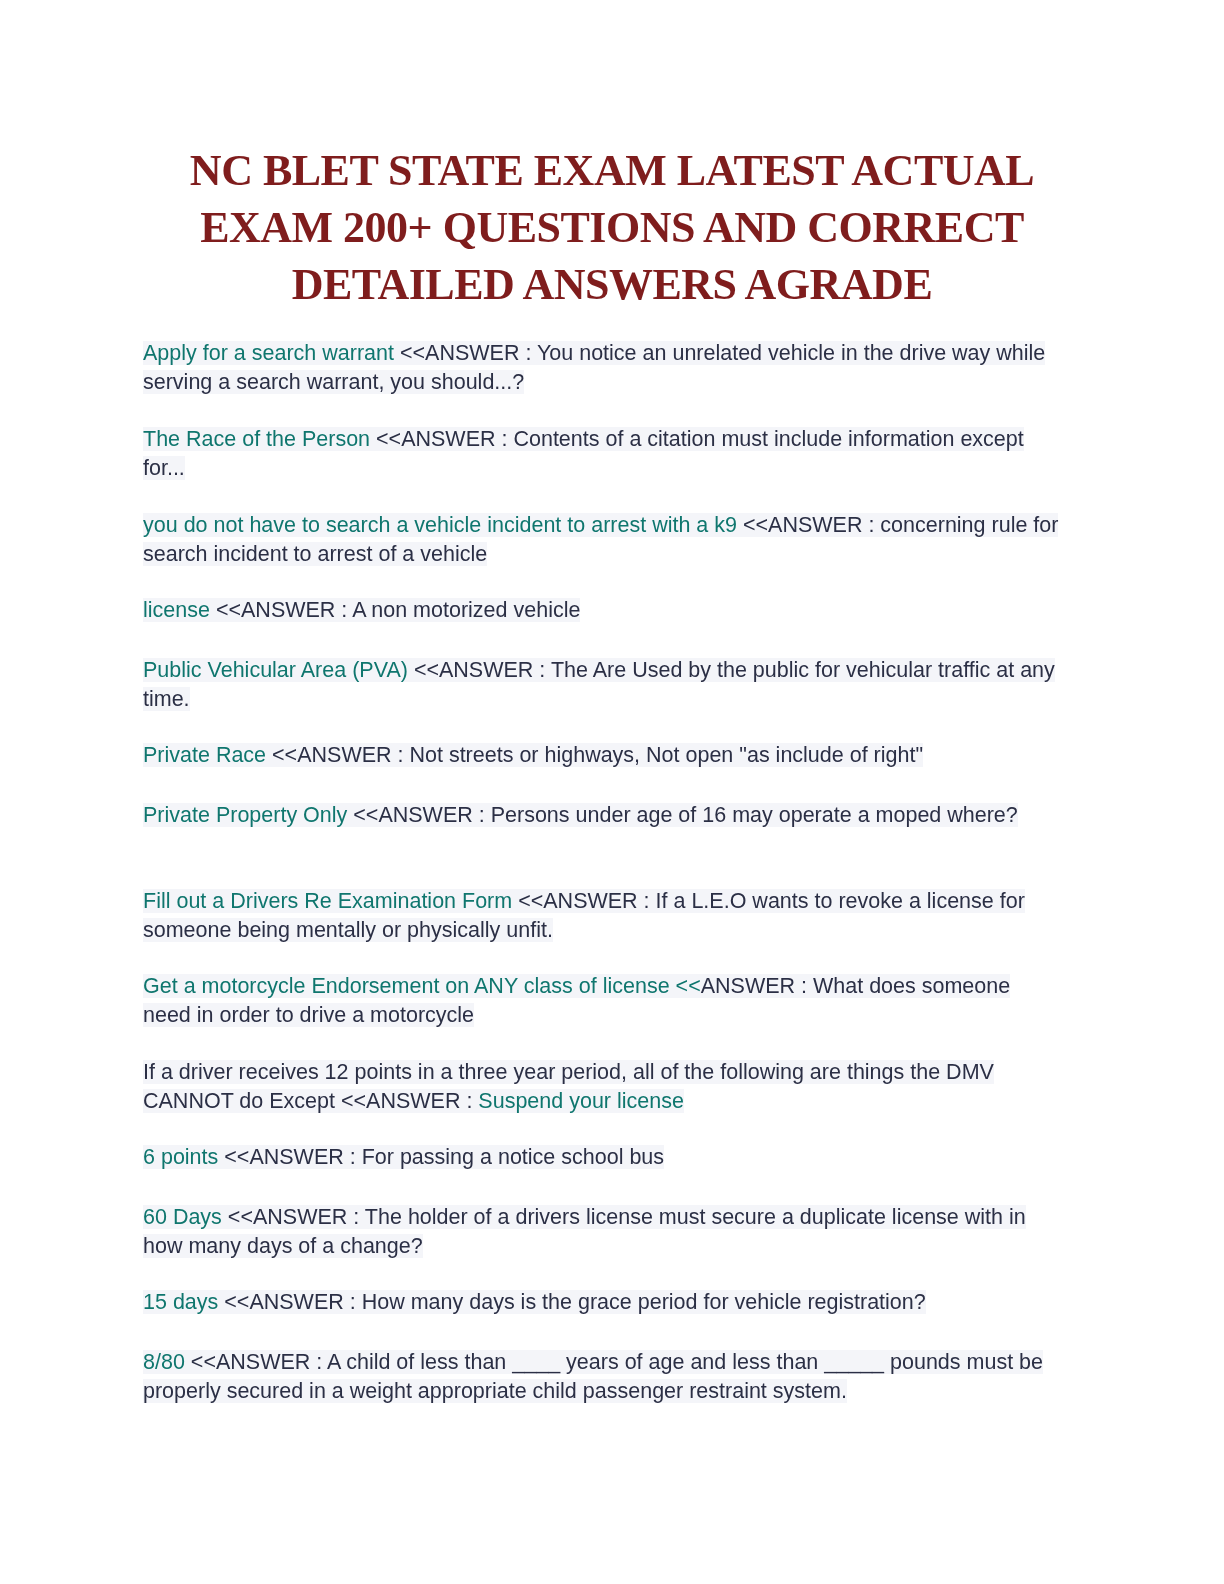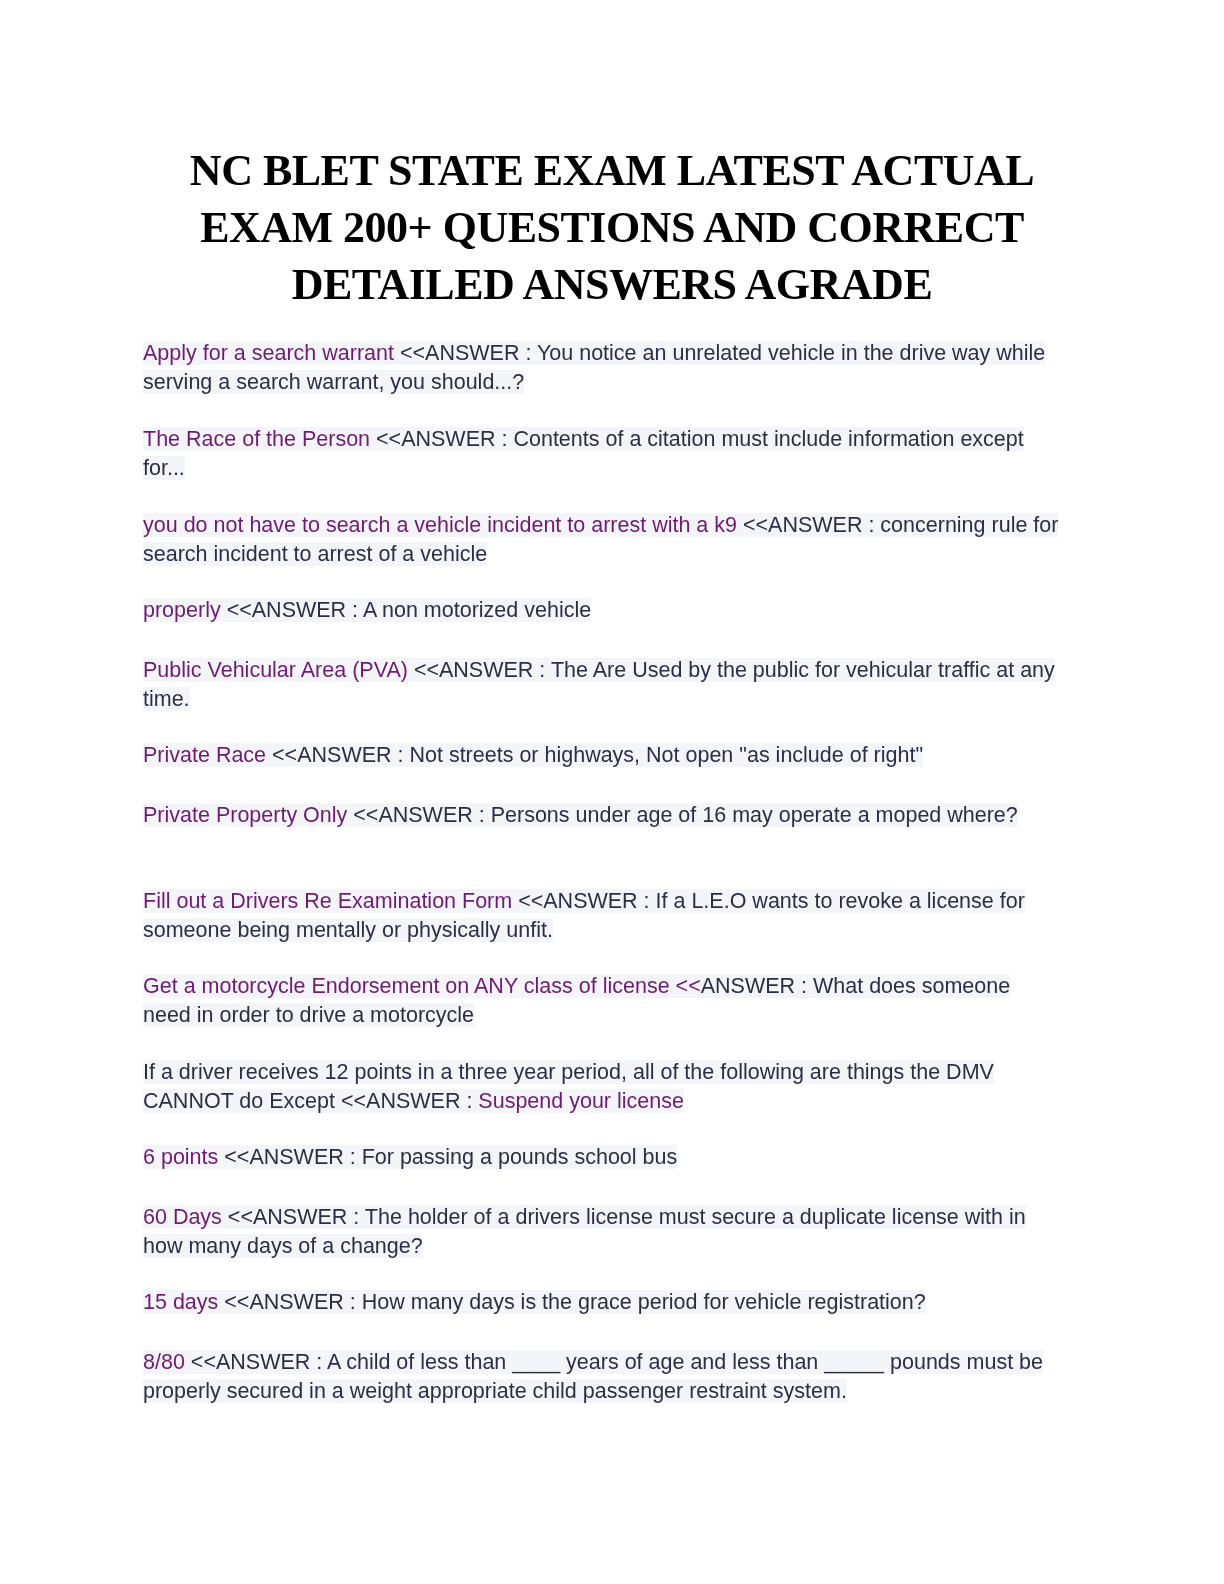--- a/index.html
+++ b/index.html
@@ -2,40 +2,40 @@
 <html><head>
 <meta charset="utf-8">
 <style>
   html, body { margin: 0; padding: 0; background: #ffffff; }
   body { width: 1224px; height: 1584px; position: relative; overflow: hidden; }
   .title {
     position: absolute; left: 150px; top: 142px; width: 924px;
     text-align: center;
     font-family: "Liberation Serif", "DejaVu Serif", serif;
     font-weight: bold; font-size: 44px; line-height: 57px;
-    color: #000000; letter-spacing: -0.5px;
+    color: #7f1d1d; letter-spacing: -0.5px;
   }
   .entry { margin: 0; }
   .entry span.line-bg { background: #f4f5f9; box-decoration-break: clone; -webkit-box-decoration-break: clone; }
-  .blue { color: #701a75; }
+  .blue { color: #0f766e; }
 </style>
 </head>
 <body>
 
 <div class="title">NC BLET STATE EXAM LATEST ACTUAL EXAM 200+ QUESTIONS AND CORRECT DETAILED ANSWERS AGRADE</div>
 
 <div>
 
 <p class="entry" style="position: absolute; left: 143px; top: 339px; width: 920px; font-family: &quot;Liberation Sans&quot;, &quot;DejaVu Sans&quot;, sans-serif; font-size: 21.5px; line-height: 28.5px; color: rgb(43, 47, 69);"><span class="line-bg"><span class="blue">Apply for a search warrant</span><span> &lt;&lt;ANSWER : </span><span>You notice an unrelated vehicle in the drive way while serving a search warrant, you should...?</span></span></p>
     <p class="entry" style="position: absolute; left: 143px; top: 425px; width: 920px; font-family: &quot;Liberation Sans&quot;, &quot;DejaVu Sans&quot;, sans-serif; font-size: 21.5px; line-height: 28.5px; color: rgb(43, 47, 69);"><span class="line-bg"><span class="blue">The Race of the Person</span><span> &lt;&lt;ANSWER : </span><span>Contents of a citation must include information except for...</span></span></p>
     <p class="entry" style="position: absolute; left: 143px; top: 511px; width: 920px; font-family: &quot;Liberation Sans&quot;, &quot;DejaVu Sans&quot;, sans-serif; font-size: 21.5px; line-height: 28.5px; color: rgb(43, 47, 69);"><span class="line-bg"><span class="blue">you do not have to search a vehicle incident to arrest with a k9</span><span> &lt;&lt;ANSWER : </span><span>concerning rule for search incident to arrest of a vehicle</span></span></p>
-    <p class="entry" style="position: absolute; left: 143px; top: 596px; width: 920px; font-family: &quot;Liberation Sans&quot;, &quot;DejaVu Sans&quot;, sans-serif; font-size: 21.5px; line-height: 28.5px; color: rgb(43, 47, 69);"><span class="line-bg"><span class="blue">properly</span><span> &lt;&lt;ANSWER : </span><span>A non motorized vehicle</span></span></p>
+    <p class="entry" style="position: absolute; left: 143px; top: 596px; width: 920px; font-family: &quot;Liberation Sans&quot;, &quot;DejaVu Sans&quot;, sans-serif; font-size: 21.5px; line-height: 28.5px; color: rgb(43, 47, 69);"><span class="line-bg"><span class="blue">license</span><span> &lt;&lt;ANSWER : </span><span>A non motorized vehicle</span></span></p>
     <p class="entry" style="position: absolute; left: 143px; top: 656px; width: 920px; font-family: &quot;Liberation Sans&quot;, &quot;DejaVu Sans&quot;, sans-serif; font-size: 21.5px; line-height: 28.5px; color: rgb(43, 47, 69);"><span class="line-bg"><span class="blue">Public Vehicular Area (PVA)</span><span> &lt;&lt;ANSWER : </span><span>The Are Used by the public for vehicular traffic at any time.</span></span></p>
     <p class="entry" style="position: absolute; left: 143px; top: 741px; width: 920px; font-family: &quot;Liberation Sans&quot;, &quot;DejaVu Sans&quot;, sans-serif; font-size: 21.5px; line-height: 28.5px; color: rgb(43, 47, 69);"><span class="line-bg"><span class="blue">Private Race</span><span> &lt;&lt;ANSWER : </span><span>Not streets or highways, Not open "as include of right"</span></span></p>
     <p class="entry" style="position: absolute; left: 143px; top: 801px; width: 920px; font-family: &quot;Liberation Sans&quot;, &quot;DejaVu Sans&quot;, sans-serif; font-size: 21.5px; line-height: 28.5px; color: rgb(43, 47, 69);"><span class="line-bg"><span class="blue">Private Property Only</span><span> &lt;&lt;ANSWER : </span><span>Persons under age of 16 may operate a moped where?</span></span></p>
     <p class="entry" style="position: absolute; left: 143px; top: 887px; width: 920px; font-family: &quot;Liberation Sans&quot;, &quot;DejaVu Sans&quot;, sans-serif; font-size: 21.5px; line-height: 28.5px; color: rgb(43, 47, 69);"><span class="line-bg"><span class="blue">Fill out a Drivers Re Examination Form</span><span> &lt;&lt;ANSWER : </span><span>If a L.E.O wants to revoke a license for someone being mentally or physically unfit.</span></span></p>
     <p class="entry" style="position: absolute; left: 143px; top: 972px; width: 920px; font-family: &quot;Liberation Sans&quot;, &quot;DejaVu Sans&quot;, sans-serif; font-size: 21.5px; line-height: 28.5px; color: rgb(43, 47, 69);"><span class="line-bg"><span class="blue">Get a motorcycle Endorsement on ANY class of license &lt;&lt;</span><span>ANSWER : </span><span>What does someone need in order to drive a motorcycle</span></span></p>
     <p class="entry" style="position: absolute; left: 143px; top: 1058px; width: 920px; font-family: &quot;Liberation Sans&quot;, &quot;DejaVu Sans&quot;, sans-serif; font-size: 21.5px; line-height: 28.5px; color: rgb(43, 47, 69);"><span class="line-bg"><span>If a driver receives 12 points in a three year period, all of the following are things the DMV CANNOT do Except &lt;&lt;ANSWER : </span><span class="blue">Suspend your license</span></span></p>
-    <p class="entry" style="position: absolute; left: 143px; top: 1143px; width: 920px; font-family: &quot;Liberation Sans&quot;, &quot;DejaVu Sans&quot;, sans-serif; font-size: 21.5px; line-height: 28.5px; color: rgb(43, 47, 69);"><span class="line-bg"><span class="blue">6 points</span><span> &lt;&lt;ANSWER : </span><span>For passing a pounds school bus</span></span></p>
+    <p class="entry" style="position: absolute; left: 143px; top: 1143px; width: 920px; font-family: &quot;Liberation Sans&quot;, &quot;DejaVu Sans&quot;, sans-serif; font-size: 21.5px; line-height: 28.5px; color: rgb(43, 47, 69);"><span class="line-bg"><span class="blue">6 points</span><span> &lt;&lt;ANSWER : </span><span>For passing a notice school bus</span></span></p>
     <p class="entry" style="position: absolute; left: 143px; top: 1203px; width: 920px; font-family: &quot;Liberation Sans&quot;, &quot;DejaVu Sans&quot;, sans-serif; font-size: 21.5px; line-height: 28.5px; color: rgb(43, 47, 69);"><span class="line-bg"><span class="blue">60 Days</span><span> &lt;&lt;ANSWER : </span><span>The holder of a drivers license must secure a duplicate license with in how many days of a change?</span></span></p>
     <p class="entry" style="position: absolute; left: 143px; top: 1288px; width: 920px; font-family: &quot;Liberation Sans&quot;, &quot;DejaVu Sans&quot;, sans-serif; font-size: 21.5px; line-height: 28.5px; color: rgb(43, 47, 69);"><span class="line-bg"><span class="blue">15 days</span><span> &lt;&lt;ANSWER : </span><span>How many days is the grace period for vehicle registration?</span></span></p>
     <p class="entry" style="position: absolute; left: 143px; top: 1348px; width: 920px; font-family: &quot;Liberation Sans&quot;, &quot;DejaVu Sans&quot;, sans-serif; font-size: 21.5px; line-height: 28.5px; color: rgb(43, 47, 69);"><span class="line-bg"><span class="blue">8/80</span><span> &lt;&lt;ANSWER : </span><span>A child of less than ____ years of age and less than _____ pounds must be properly secured in a weight appropriate child passenger restraint system.</span></span></p>
   </div>
 
 </body></html>

